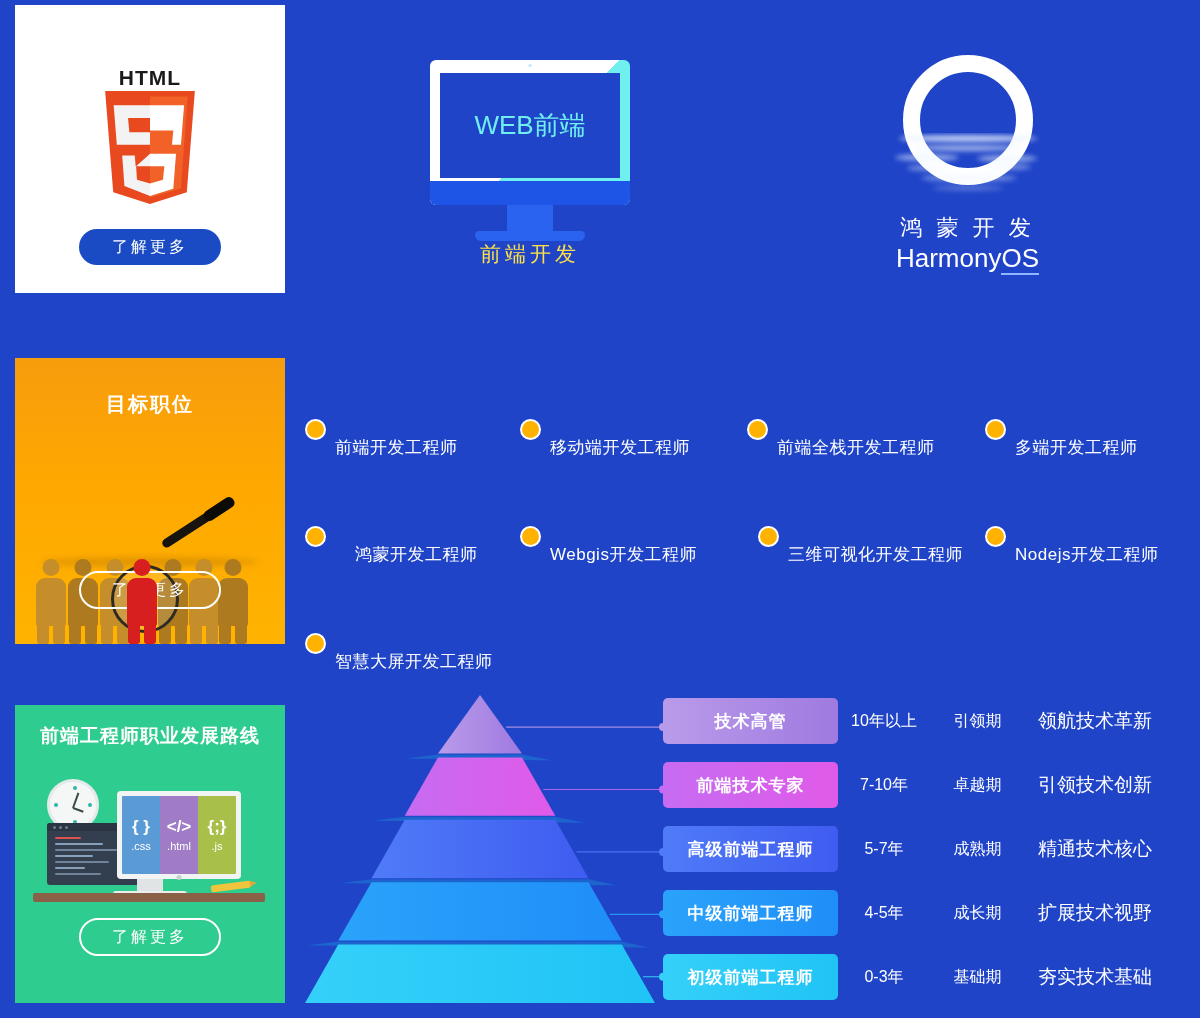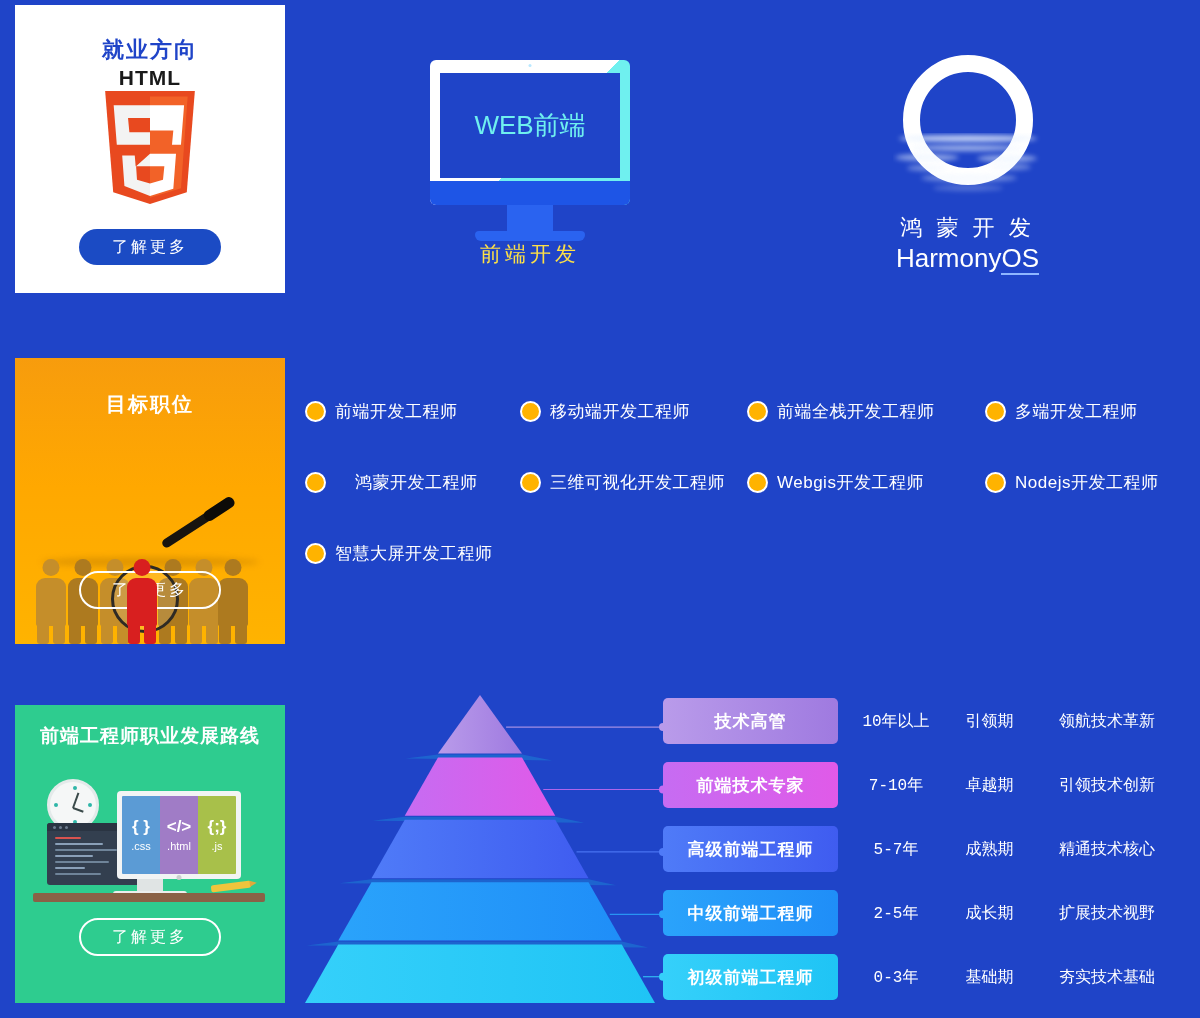--- a/index.html
+++ b/index.html
@@ -121,43 +121,42 @@
       border-radius:2px;transform:rotate(-7deg);}
   .pencil:after{content:"";position:absolute;right:-6px;top:0;border-left:7px solid #e2a93a;
       border-top:3.5px solid transparent;border-bottom:3.5px solid transparent;}
 
   
   #job-list{position:absolute;left:305px;top:400px;width:890px;}
   .job-row{display:flex;align-items:center;margin-bottom:48px;}
   .job-item{display:flex;align-items:center;color:#fff;font-size:17px;cursor:pointer;}
   .bullet{width:21px;height:21px;border-radius:50%;border:2px solid #ffffff;box-sizing:border-box;
       background:#ffb300;margin-right:9px;flex:none;}
-  .job-label{white-space:nowrap;letter-spacing:.5px;}
+  .job-label{white-space:nowrap;letter-spacing:.5px;margin-top:36px;}
 
   
   #pyramid{position:absolute;left:305px;top:695px;width:350px;height:308px;}
   #connectors{position:absolute;left:305px;top:695px;width:400px;height:308px;}
 
   
-  #levels{position:absolute;left:663px;top:698px;width:500px;font-family:Liberation Mono, monospace;}
+  #levels{position:absolute;left:663px;top:698px;width:500px;}
   .lvl-row{display:flex;align-items:center;height:46px;margin-bottom:18px;}
   .lvl-chip{width:175px;height:46px;border-radius:5px;display:flex;align-items:center;
       justify-content:center;color:#fff;font-weight:bold;font-size:17px;letter-spacing:1px;
       box-sizing:border-box;flex:none;}
-  .lvl-years{width:92px;text-align:center;color:#fff;font-size:16px;flex:none;padding-left:12px;}
+  .lvl-years{width:92px;text-align:center;color:#fff;font-size:16px;flex:none;}
   .lvl-stage{width:95px;text-align:center;color:#fff;font-size:16px;flex:none;}
-  .lvl-desc{width:140px;text-align:center;color:#fff;font-size:16px;flex:none;}
+  .lvl-desc{width:140px;text-align:center;color:#fff;font-size:19px;flex:none;}
 </style>
 </head>
 <body>
 
 <div class="stage">
 
   <div class="card" id="card-html5">
-    <div class="card-title">就业方向</div>
     <div class="html5-wrap">
       <div class="html5-word">HTML</div>
       <div class="html5-shield">
         <svg viewBox="0 0 120 136" width="108" height="122" aria-hidden="true">
           <path d="M10 0 L110 0 L101 113 L60 126 L19 113 Z" fill="#e8491f"></path>
           <path d="M60 6 L102 6 L94.5 108.5 L60 119 Z" fill="#f26529" opacity=".92"></path>
           <path d="M60 16 L60 30 L35.5 30 L37 46 L60 46 L60 60 L23 60 L19.5 16 Z" fill="#f3f3f3"></path>
           <path d="M60 16 L98 16 L94.5 60 L84.5 60 L86 44 L60 44 Z" fill="#ffffff"></path>
           <path d="M60 70 L60 84 L76 84 L74.5 99 L60 103 L60 117 L86 109 L89 70 Z" fill="#ffffff"></path>
           <path d="M60 70 L60 84 L44 84 L43 72 L29 72 L31.5 106 L60 117 L60 103 L45.5 99 L44.5 84 Z" fill="#f3f3f3"></path>
@@ -267,27 +266,27 @@
       <div class="job-item">
         <span class="bullet"></span>
         <span class="job-label">多端开发工程师</span>
       </div>
     </div>
     <div class="job-row">
       <div class="job-item" style="width:215px;gap:20px;">
         <span class="bullet"></span>
         <span class="job-label">鸿蒙开发工程师</span>
       </div>
+      <div class="job-item" style="width:238px;">
+        <span class="bullet"></span>
+        <span class="job-label">Webgis开发工程师</span>
+      </div>
       <div class="job-item" style="width:227px;">
         <span class="bullet"></span>
         <span class="job-label">三维可视化开发工程师</span>
-      </div>
-      <div class="job-item" style="width:238px;">
-        <span class="bullet"></span>
-        <span class="job-label">Webgis开发工程师</span>
       </div>
       <div class="job-item">
         <span class="bullet"></span>
         <span class="job-label">Nodejs开发工程师</span>
       </div>
     </div>
     <div class="job-row">
       <div class="job-item">
         <span class="bullet"></span>
         <span class="job-label">智慧大屏开发工程师</span>
@@ -405,21 +404,21 @@
         <div class="lvl-desc">引领技术创新</div>
       </div>
       <div class="lvl-row">
         <div class="lvl-chip" style="background: linear-gradient(90deg, rgb(79, 123, 248), rgb(63, 92, 240));">高级前端工程师</div>
         <div class="lvl-years">5-7年</div>
         <div class="lvl-stage">成熟期</div>
         <div class="lvl-desc">精通技术核心</div>
       </div>
       <div class="lvl-row">
         <div class="lvl-chip" style="background: linear-gradient(90deg, rgb(42, 163, 251), rgb(31, 142, 248));">中级前端工程师</div>
-        <div class="lvl-years">2-5年</div>
+        <div class="lvl-years">4-5年</div>
         <div class="lvl-stage">成长期</div>
         <div class="lvl-desc">扩展技术视野</div>
       </div>
       <div class="lvl-row">
         <div class="lvl-chip" style="background: linear-gradient(90deg, rgb(53, 208, 250), rgb(31, 196, 245));">初级前端工程师</div>
         <div class="lvl-years">0-3年</div>
         <div class="lvl-stage">基础期</div>
         <div class="lvl-desc">夯实技术基础</div>
       </div>
     </div>

